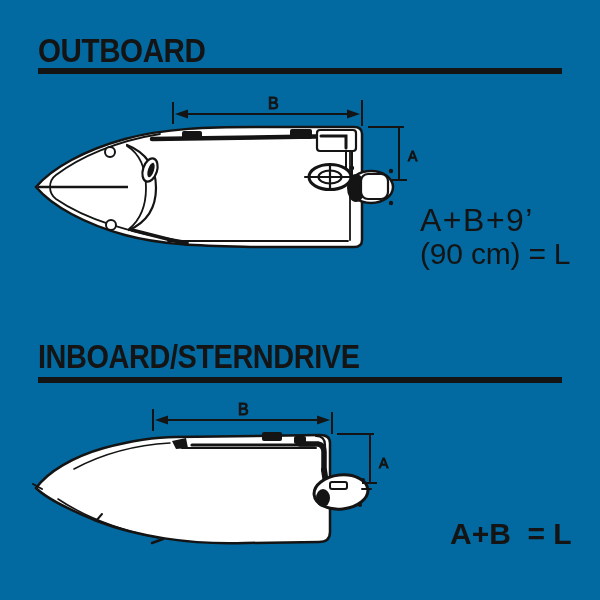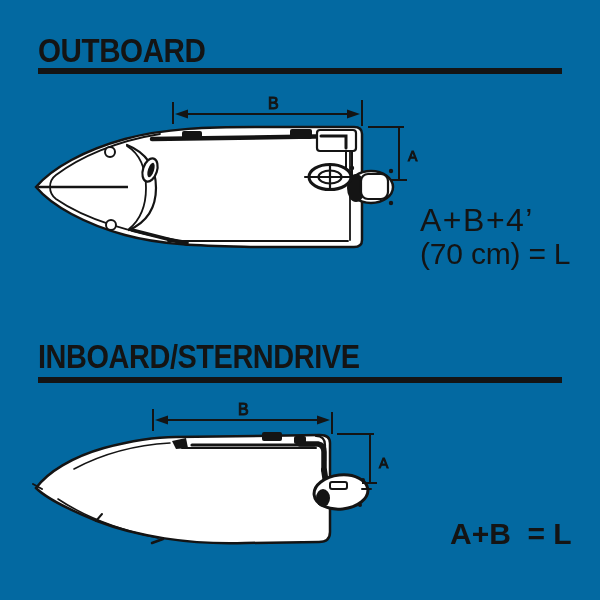--- a/index.html
+++ b/index.html
@@ -97,22 +97,22 @@
       <polygon points="330,420 317,415.5 317,424.5" fill="#141414" stroke="none"></polygon>
       <text x="238" y="415" font-size="16">B</text>
       <path stroke-width="2" d="M 337,434 L 374,434"></path>
       <path stroke-width="2" d="M 370,434 L 370,483"></path>
       <path stroke-width="2" d="M 362,483 L 377,483"></path>
       <text x="379" y="468" font-size="14">A</text>
     </g>
   </svg>
 
   <div class="formula" style="left:420px;top:203px;">
-      <div class="fline" style="letter-spacing:1.5px;">A+B+4’</div>
-      <div class="fline" style="font-size:30px;letter-spacing:-0.2px;">(70 cm) = L</div>
+      <div class="fline" style="letter-spacing:1.5px;">A+B+9’</div>
+      <div class="fline" style="font-size:30px;letter-spacing:-0.2px;">(90 cm) = L</div>
     </div>
 
   <div class="title" style="top:337px;transform:scaleX(0.85);">INBOARD/STERNDRIVE</div>
   <div class="rule" style="top:377px;"></div>
 
   <div class="formula" style="left:450px;top:517px;font-size:30px;font-weight:bold;">
       <div class="fline">A+B  = L</div>
     </div>
 
 </div>

